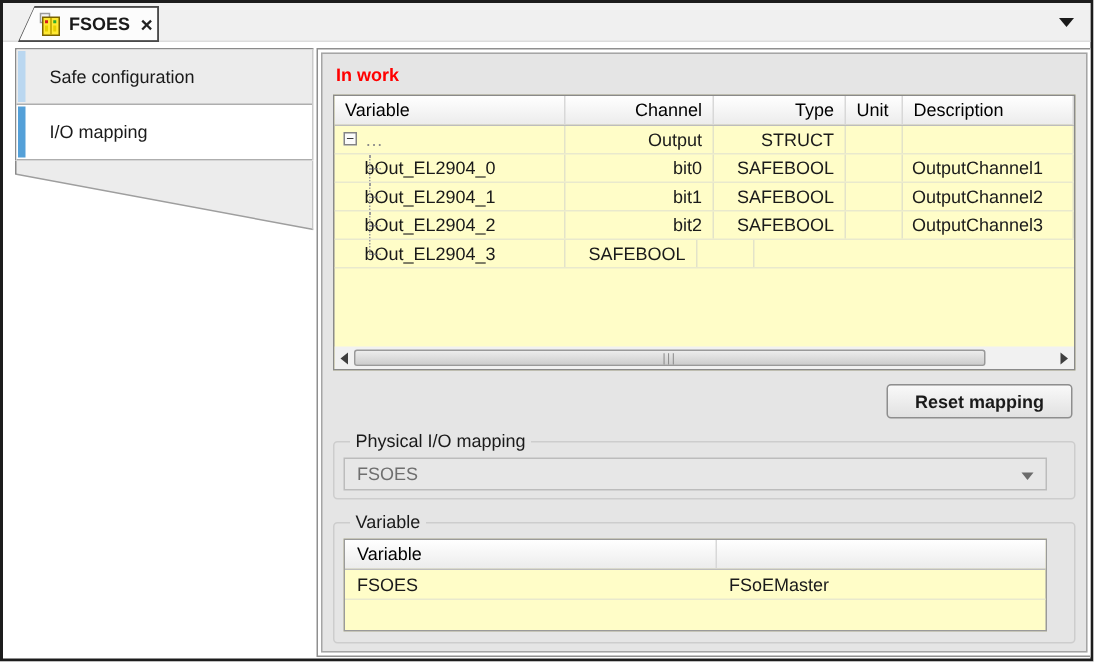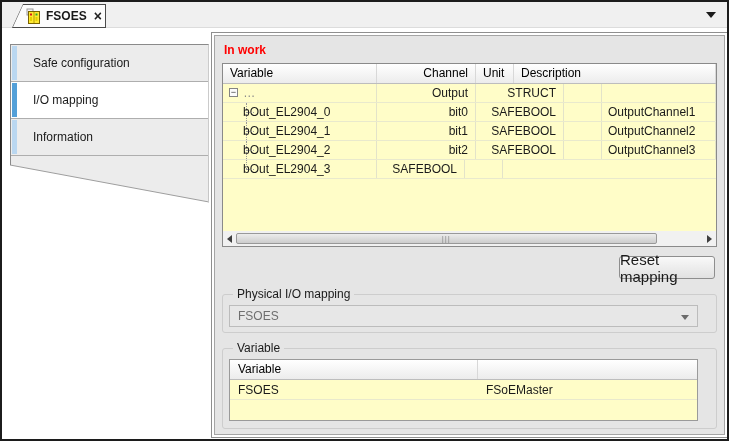--- a/index.html
+++ b/index.html
@@ -15,21 +15,21 @@
   .doc-tab .inner { position:absolute; left:1px; right:1px; top:1px; bottom:1px; background:#fcfcfc;
                     clip-path:polygon(0 100%, 10px 0, 100% 0, 100% 100%);
                     display:flex; align-items:center; padding-left:13px; }
   .doc-tab .title { font-size:12px; font-weight:bold; color:#1a1a1a; margin-left:5px; }
   .doc-tab .close { font-size:14px; font-weight:bold; color:#222; margin-left:7px; line-height:12px; }
   .strip-arrow { position:absolute; right:11px; top:10px; width:0; height:0;
                  border-left:5px solid transparent; border-right:5px solid transparent; border-top:6px solid #1a1a1a; }
 
   
   .sidebar { position:absolute; left:8px; top:30px; width:199px; }
-  .side-tabs { border-top:1px solid #8a8a8a; border-left:1px solid #8a8a8a; border-right:1px solid #cbcbcb;margin-top:12px; }
+  .side-tabs { border-top:1px solid #8a8a8a; border-left:1px solid #8a8a8a; border-right:1px solid #cbcbcb; }
   .side-tab { position:relative; height:37px; background:#ececec; border-bottom:1px solid #aeaeae;
               display:flex; align-items:center; padding-left:22px; font-size:12px; color:#1a1a1a; cursor:default; }
   .side-tab .accent { position:absolute; left:1px; top:1px; bottom:1px; width:5px; background:#bad7f0; }
   .side-tab.active { background:#ffffff; }
   .side-tab.active .accent { background:#54a0d8; }
   .side-slant { display:block; }
 
   
   .panel { position:absolute; left:209px; top:30px; width:517px; height:406px;
            border:1px solid #8f8f8f; padding:2px; background:#ffffff; }
@@ -67,23 +67,23 @@
   .harrow { width:9px; height:11px; display:flex; align-items:center; justify-content:center; flex:0 0 auto; }
   .tri-l { width:0; height:0; border-top:4px solid transparent; border-bottom:4px solid transparent; border-right:5px solid #3f3f3f; }
   .tri-r { width:0; height:0; border-top:4px solid transparent; border-bottom:4px solid transparent; border-left:5px solid #3f3f3f; }
   .hthumb { height:11px; flex:0 0 86%; margin-left:2px; background:linear-gradient(#ececec,#cdcdcd);
             border:1px solid #999999; border-radius:2px; display:flex; align-items:center; justify-content:center; }
   .grip { font-size:8px; color:#8a8a8a; letter-spacing:1px; line-height:8px; }
   .hspace { flex:1 1 auto; }
 
   
   .btn-row { display:flex; justify-content:flex-end; margin:9px 2px 8px 0; }
-  .btn { width:96px; height:23px; border:1px solid #8e8e8e; border-radius:3px;
-         background:linear-gradient(#f9f9f9,#e1e1e1); font-size:15px; color:#1a1a1a;
-         display:flex; align-items:center; justify-content:center; cursor:default; }
+  .btn { width:124px; height:23px; border:1px solid #8e8e8e; border-radius:3px;
+         background:linear-gradient(#f9f9f9,#e1e1e1); font-size:12px; color:#1a1a1a;
+         display:flex; align-items:center; justify-content:center; cursor:default;font-weight:bold; }
 
   
   fieldset { border:1px solid #cdcdcd; border-radius:3px; padding:4px 18px 7px 6px; margin:0; }
   legend { font-size:12px; color:#1a1a1a; padding:0 4px; margin-left:4px; }
   .gb-phys { height:46px; }
   .gb-inst { margin-top:8px; flex:1 1 auto; }
 
   .combo { position:relative; height:22px; background:#e7e7e7; border:1px solid #bcbcbc;
            display:flex; align-items:center; padding:0 8px; font-size:12px; color:#6f6f6f; }
   .combo-arrow { position:absolute; right:8px; top:9px; width:0; height:0;
@@ -127,42 +127,39 @@
   <div class="sidebar">
     <div class="side-tabs">
       <div class="side-tab">
         <span class="accent"></span>
         <span>Safe configuration</span>
       </div>
       <div class="side-tab active">
         <span class="accent"></span>
         <span>I/O mapping</span>
       </div>
-      <div class="side-tab">
-        <span class="accent"></span>
-        <span>Information</span>
-      </div>
     </div>
     <svg class="side-slant" width="199" height="52">
       <polygon points="0,0 199,0 199,46 0,9" fill="#ececec"></polygon>
       <line x1="0" y1="9" x2="199" y2="46" stroke="#9e9e9e" stroke-width="1"></line>
       <line x1="0.5" y1="0" x2="0.5" y2="9" stroke="#8a8a8a" stroke-width="1"></line>
       <line x1="198.5" y1="0" x2="198.5" y2="46" stroke="#c6c6c6" stroke-width="1"></line>
     </svg>
   </div>
 
   <div class="panel">
     <div class="panel-inner">
 
       <div class="status">In work</div>
 
       <div class="map-table">
         <div class="thead">
           <div class="th c-var">Variable</div>
           <div class="th c-ch right">Channel</div>
+          <div class="th c-ty right">Type</div>
           <div class="th c-un">Unit</div>
           <div class="th c-de">Description</div>
         </div>
 
         <div class="trow">
           <div class="td c-var">
             <span class="expander">−</span>
             <span class="dots">…</span>
           </div>
           <div class="td c-ch right">Output</div>

